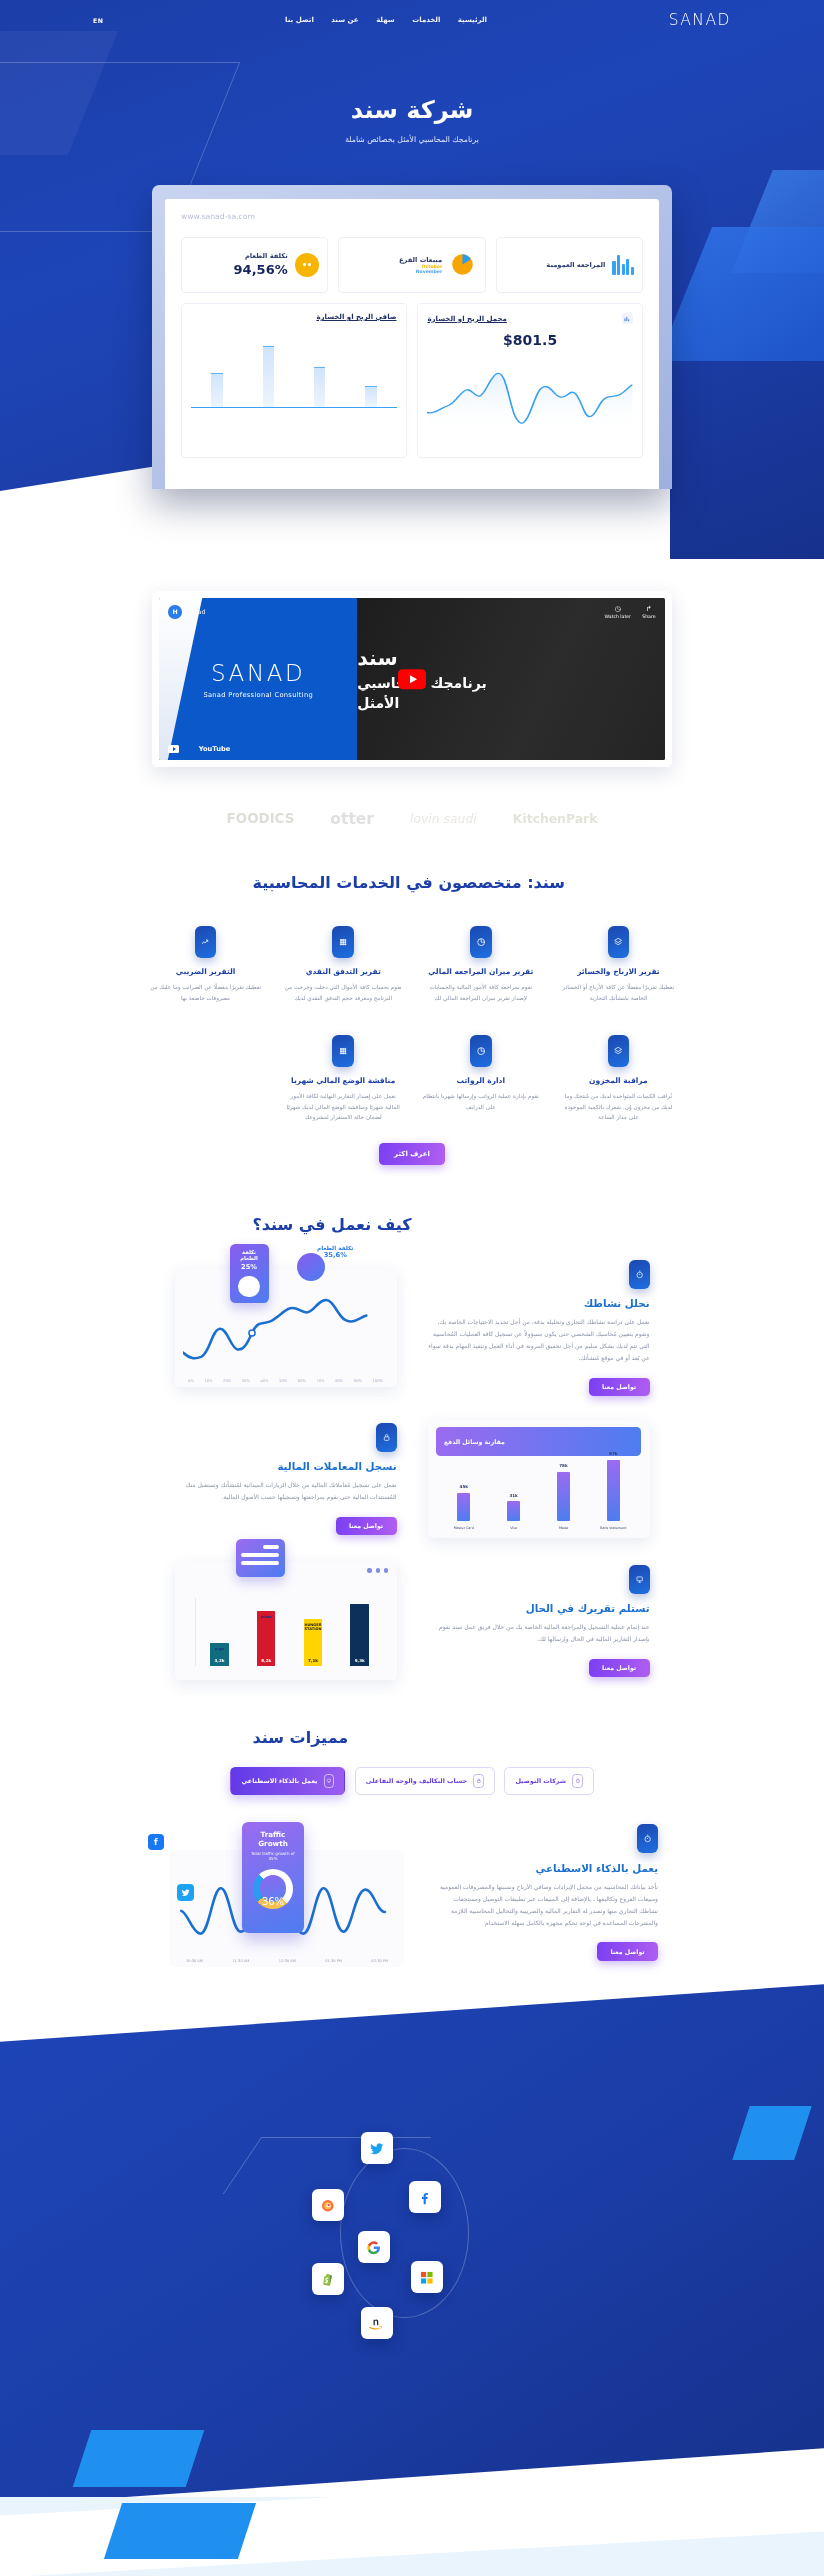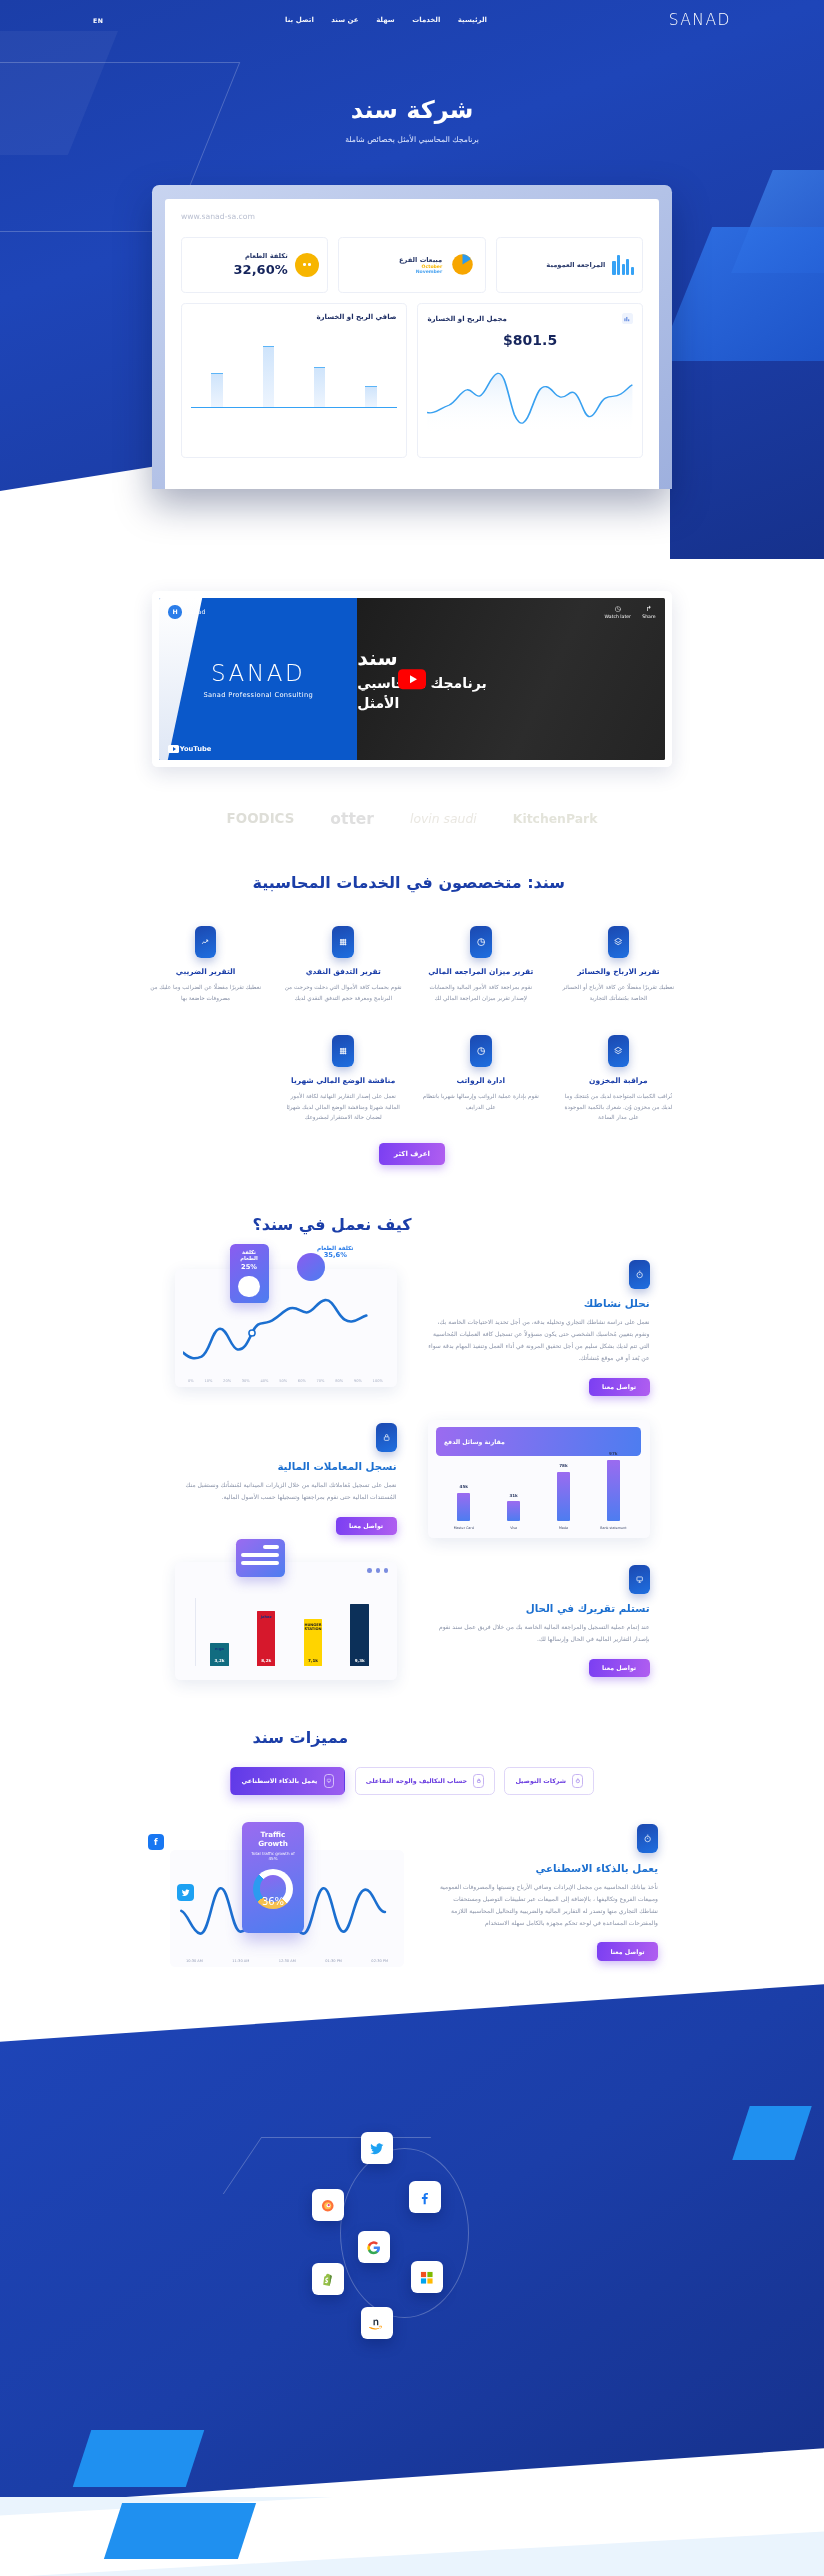--- a/index.html
+++ b/index.html
@@ -57,21 +57,21 @@
   .dcard .dval{font-size:13px;font-weight:800;color:#16255c;margin-top:2.1px;direction:ltr;}
   .emoji-circle{width:24px;height:24px;border-radius:50%;background:#f7b500;
     display:flex;align-items:center;justify-content:center;flex:none;}
   .emoji-circle .eye{width:2.6px;height:2.6px;border-radius:50%;background:#fff;display:inline-block;margin:0 1px;}
   .mini-legend{font-size:4.6px;font-weight:700;text-align:right;}
   .mini-legend .oct{color:#f7b500;}
   .mini-legend .nov{color:#4aa3f0;}
   .bars-mini{display:flex;align-items:flex-end;gap:1.5px;height:20.6px;}
   .bars-mini i{width:3.1px;background:#36a2f5;border-radius:1px;display:block;}
   .dcard-big{flex:1;border:0.5px solid #eceff7;border-radius:4.6px;padding:9.3px 9.3px 5.2px;min-height:155px;}
-  .dcard-big .t{font-size:7px;font-weight:700;color:#1d2d63;}
+  .dcard-big .t{font-size:7px;font-weight:700;color:#1d2d63;text-decoration:underline;}
   .dcard-big .v{font-size:14px;font-weight:800;color:#16255c;margin-top:7.2px;direction:ltr;text-align:center;}
   .spark{margin-top:9.3px;}
   .bar-col{display:flex;align-items:flex-end;justify-content:space-around;height:77px;
     border-bottom:1px solid #36a2f5;margin-top:10.3px;}
   .bar-col i{width:11.3px;background:linear-gradient(180deg,#cfe4fb,#eef5fe);
     border-top:1.5px solid #5bb4f7;display:block;}
   .ico-sq{width:11.3px;height:11.3px;border-radius:2.6px;background:#eef3fd;display:inline-flex;
     align-items:center;justify-content:center;}
 
   
@@ -97,21 +97,21 @@
     display:flex;align-items:center;justify-content:center;font-size:6.2px;font-weight:700;}
   .v-chan span{color:#fff;font-size:6.2px;}
   .v-acts{display:flex;gap:11.3px;}
   .v-act{color:#fff;font-size:4.6px;text-align:center;}
   .v-act b{display:block;font-size:7.2px;font-weight:400;margin-bottom:1px;}
   .play-btn{position:absolute;left:50%;top:50%;transform:translate(-50%,-50%);
     width:28px;height:19.6px;background:#f00;border-radius:4.6px;display:flex;
     align-items:center;justify-content:center;z-index:6;}
   .play-btn::after{content:"";border-left:7.2px solid #fff;border-top:4.1px solid transparent;
     border-bottom:4.1px solid transparent;margin-left:2.1px;}
-  .yt-badge{position:absolute;bottom:7.2px;left:9.3px;display:flex;align-items:center;gap:1px;direction:ltr;}
+  .yt-badge{position:absolute;bottom:7.2px;left:9.3px;display:flex;align-items:center;gap:20px;direction:ltr;}
   .yt-badge .r{width:10.3px;height:7.2px;background:#fff;border-radius:1.5px;display:flex;
     align-items:center;justify-content:center;}
   .yt-badge .r::after{content:"";border-left:3.1px solid #0a58ca;border-top:2.1px solid transparent;
     border-bottom:2.1px solid transparent;margin-left:1px;}
   .yt-badge span{color:#fff;font-size:6.7px;font-weight:700;}
 
   
   .logos{display:flex;justify-content:center;align-items:center;gap:36px;
     padding:32px 0 26px;opacity:.45;}
   .logos div{font-size:13.4px;color:#b7b7a9;font-weight:700;}
@@ -309,21 +309,21 @@
             </div>
           </div>
         </div>
         <div class="dcard">
           <div class="emoji-circle">
             <span class="eye"></span>
               <span class="eye"></span>
           </div>
           <div>
             <div class="dlabel">تكلفة الطعام</div>
-            <div class="dval">32,60%</div>
+            <div class="dval">94,56%</div>
           </div>
         </div>
       </div>
 
       <div class="dash-row">
         <div class="dcard-big">
           <div style="display:flex;justify-content:space-between;align-items:center">
             <span class="ico-sq">
               <svg width="5.7" height="5.7" viewBox="0 0 12 12">
                   <rect x="1" y="5" width="2" height="6" fill="#3f6fd8"></rect>

